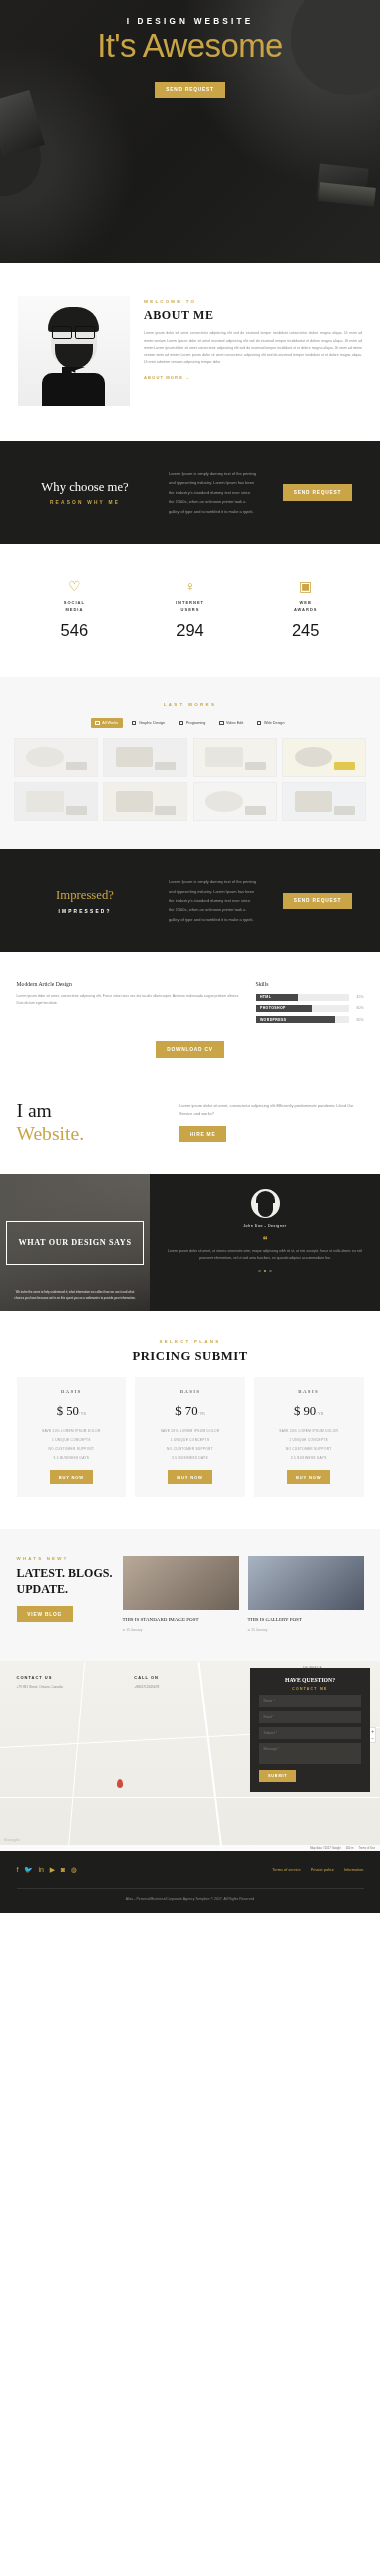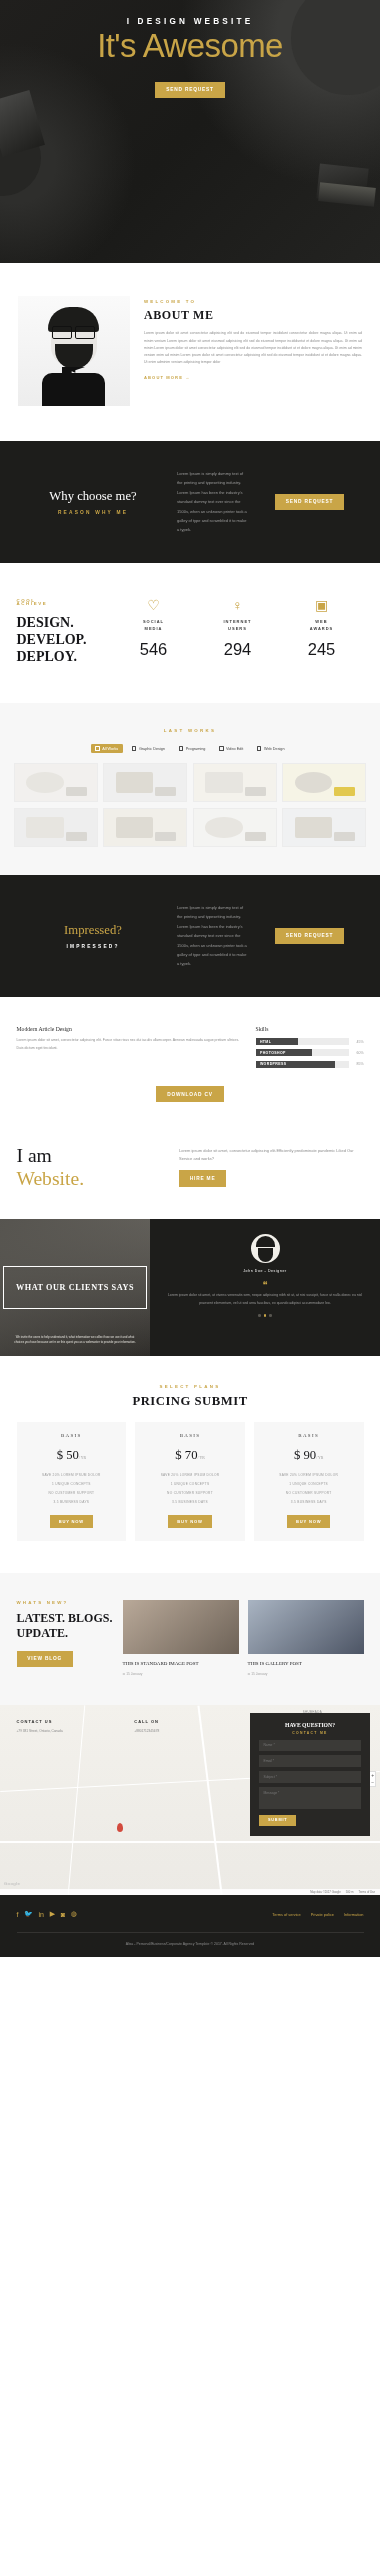--- a/index.html
+++ b/index.html
@@ -37,21 +37,21 @@
   .ai-glass:before{left:0;}.ai-glass:after{right:0;}
   .ai-beard{position:absolute;left:37px;top:48px;width:38px;height:25px;background:#1c1c1a;border-radius:0 0 19px 19px;}
   .ai-bow{position:absolute;left:44px;top:71px;width:23px;height:10px;background:#111;clip-path:polygon(0 0,42% 32%,42% 68%,0 100%,0 0,100% 0,58% 32%,58% 68%,100% 100%);}
   .ai-body{position:absolute;left:24px;top:77px;width:63px;height:34px;background:#111;border-radius:10px 10px 0 0;}
   .about-txt{flex:1;padding-top:2.5px;}
   .eyebrow{color:#c9a547;font-size:4.4px;letter-spacing:2.2px;font-weight:700;}
   .h-serif{font-family:"Liberation Serif",serif;font-size:12px;letter-spacing:0.6px;color:#17171a;margin-top:4.4px;}
   .about-p{font-size:3.5px;line-height:2.05;color:#8d8d8d;text-align:justify;margin-top:7.6px;}
   .about-more{display:inline-block;margin-top:8.2px;color:#c9a547;font-size:4.1px;letter-spacing:1.1px;font-weight:700;text-decoration:none;}
   
-  .band-dark{background:#1d1d1b;padding:28px 36px;display:flex;align-items:center;gap:27px;}
+  .band-dark{background:#1d1d1b;padding:28px 28px;display:flex;align-items:center;gap:27px;}
   .why-h{font-family:"Liberation Serif",serif;color:#fff;font-size:12.7px;}
   .why-sub{color:#c9a547;font-size:4.8px;letter-spacing:2.2px;font-weight:700;margin-top:5.7px;}
   .why-left{width:114px;text-align:center;flex:none;}
   .why-p{flex:1;color:#9b9b9b;font-size:4px;line-height:2.35;}
   
   .stats{padding:35px 16.5px 37px;display:flex;align-items:flex-start;}
   .stats-left{width:95px;flex:none;}
   .stack{position:relative;height:9px;}
   .stack span{position:absolute;left:0;color:#c9a547;font-size:4.4px;letter-spacing:1.6px;font-weight:700;}
   .stack span:nth-child(1){top:0;}
@@ -190,27 +190,20 @@
 <section class="band-dark">
   <div class="why-left">
     <div class="why-h">Why choose me?</div>
     <div class="why-sub">REASON WHY ME</div>
   </div>
   <p class="why-p">Lorem Ipsum is simply dummy text of the printing and typesetting industry. Lorem Ipsum has been the industry's standard dummy text ever since the 1500s, when an unknown printer took a galley of type and scrambled it to make a typek.</p>
   <button class="btn-gold">SEND REQUEST</button>
 </section>
 
 <section class="stats">
-  <div class="stats-left">
-    <div class="stack">
-      <span>COOL</span>
-      <span>ACHIEVE</span>
-    </div>
-    <h2 class="big-serif">DESIGN. DEVELOP. DEPLOY.</h2>
-  </div>
   <div id="stat-items" style="flex:1;display:flex;">
       <div class="stat">
     <div class="stat-ico">♡</div>
     <div class="stat-lbl">SOCIAL<br>MEDIA</div>
     <div class="stat-num">546</div>
   </div>
       <div class="stat">
     <div class="stat-ico">♀</div>
     <div class="stat-lbl">INTERNET<br>USERS</div>
     <div class="stat-num">294</div>
@@ -333,21 +326,21 @@
   </div>
   <div class="cta-r">
     <p class="cta-p">Lorem ipsum dolor sit amet, consectetur adipiscing elit.Efficiently predominate pandemic Liked Our Service and works?</p>
     <button class="btn-gold" style="margin-top:7.6px">HIRE ME</button>
   </div>
 </section>
 
 <section class="testi">
   <div class="testi-l">
     <div class="testi-frame">
-      <h4>WHAT OUR CLIENTS SAYS</h4>
+      <h4>WHAT OUR DESIGN SAYS</h4>
     </div>
     <div style="position:absolute;left:12.7px;right:12.7px;bottom:10px;font-size:2.9px;line-height:1.9;color:#e2e0da;text-align:center">We invite the users to help understand it, what information we collect how we use it and what choices you have because we're on this quest you as a webmaster to provide your information.</div>
   </div>
   <div class="testi-r">
     <div class="avatar">
       <div class="av-hair"></div>
       <div class="av-beard"></div>
     </div>
     <div class="av-name">John Doe - Designer</div>
     <div class="quote">❝</div>

